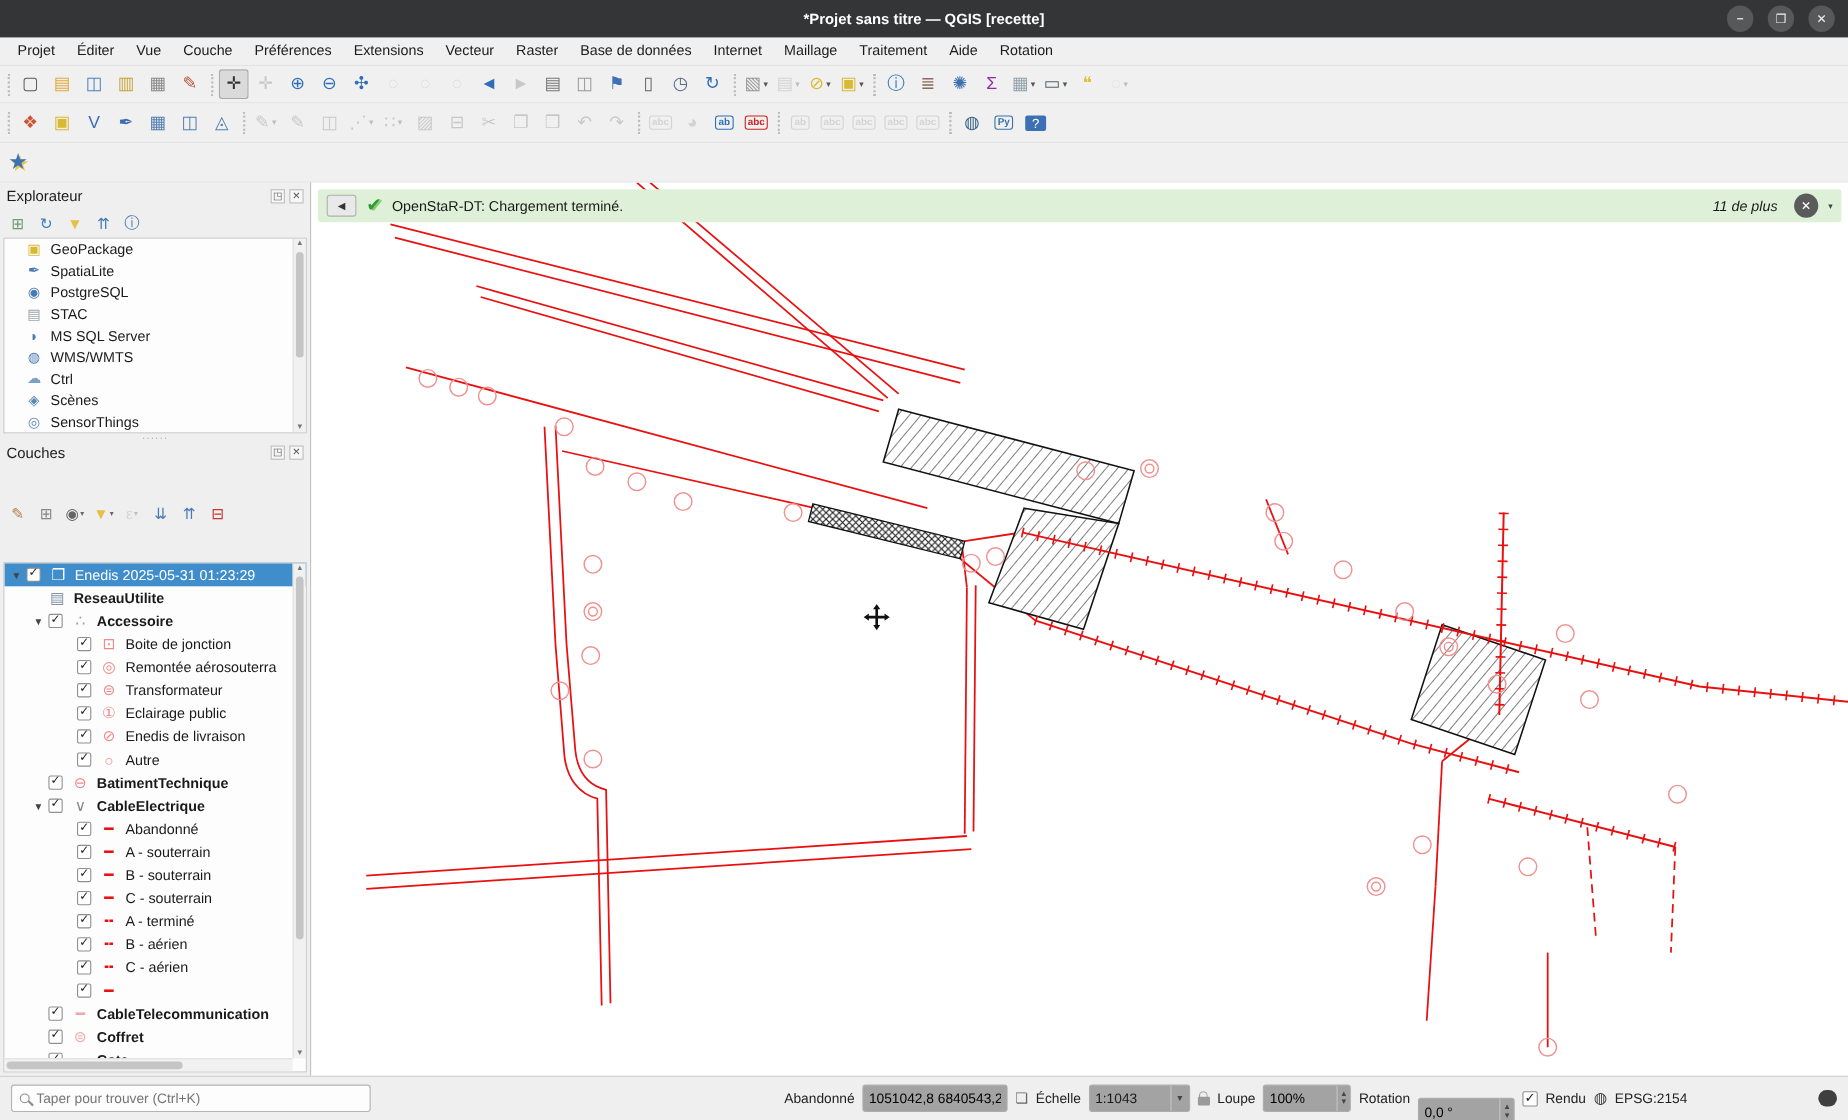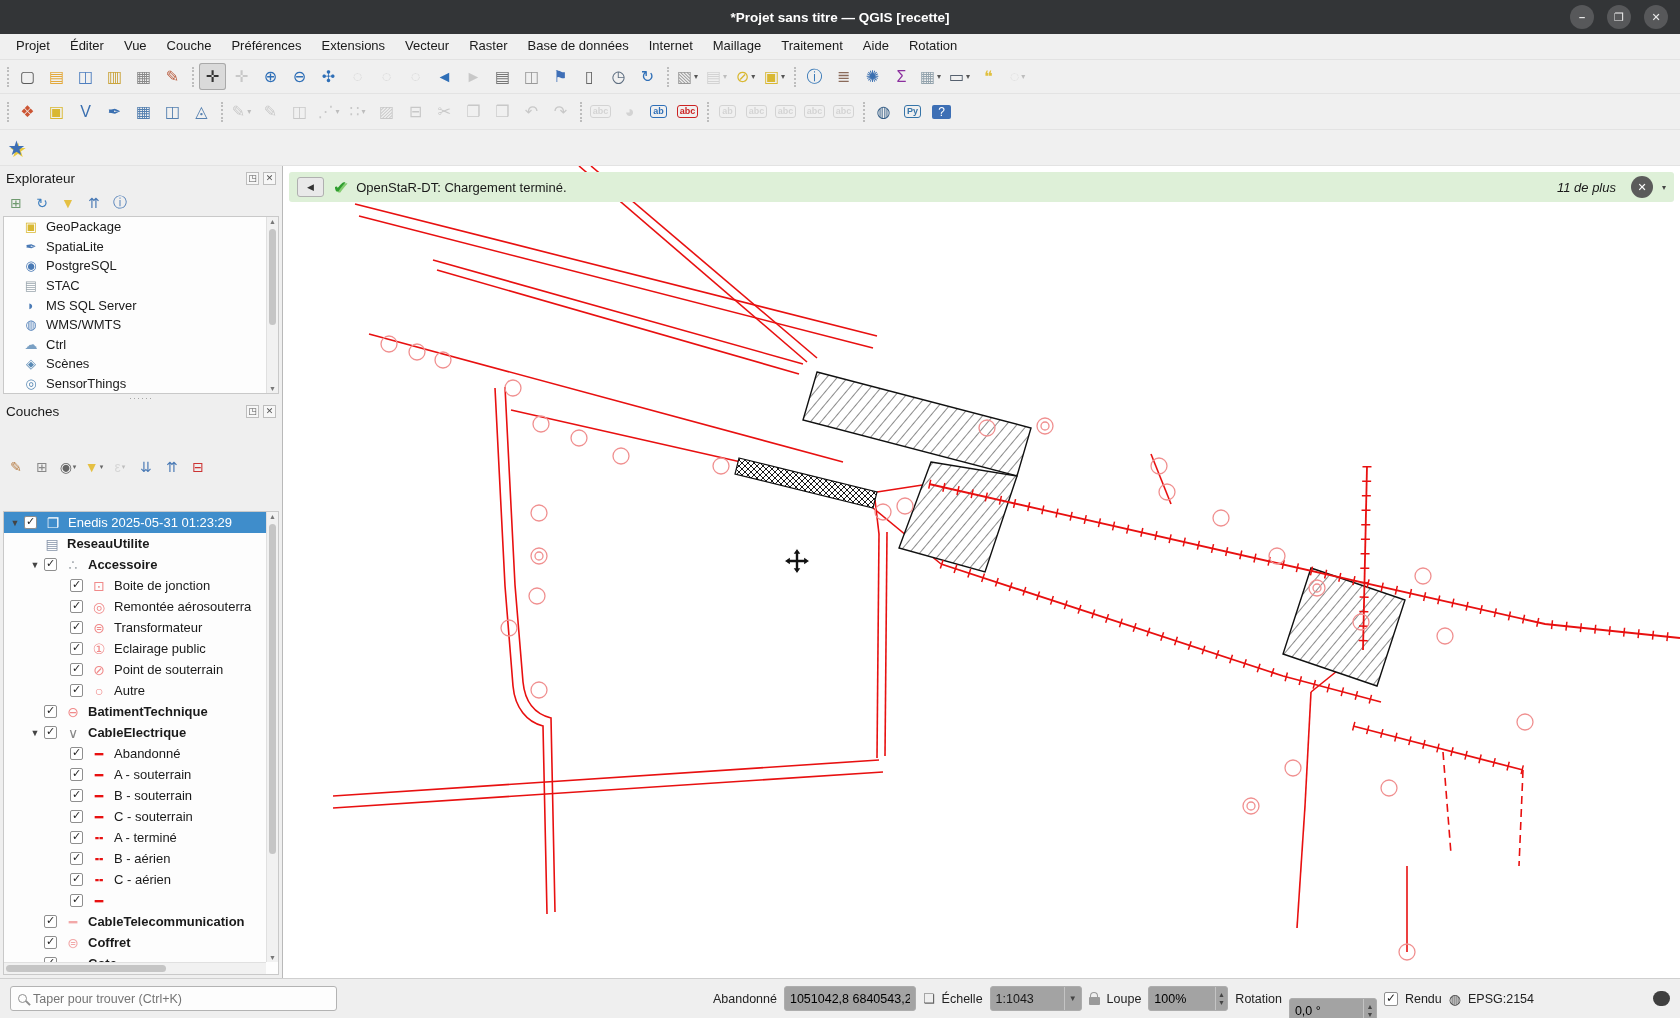--- a/index.html
+++ b/index.html
@@ -576,21 +576,21 @@
             <div class="lrow" data-name="layer-row" data-depth="2" data-exp="none" data-cb="on" style="--c: #f08a8a;">
               <span class="exp" data-name="expander-icon">▼</span>
               <span class="cb" data-name="layer-visibility-checkbox"></span>
               <span class="licon" data-name="layer-symbol-icon">①</span>
               <span class="llabel" data-name="layer-label">Eclairage public</span>
             </div>
             <div class="lrow" data-name="layer-row" data-depth="2" data-exp="none" data-cb="on" style="--c: #f08a8a;">
               <span class="exp" data-name="expander-icon">▼</span>
               <span class="cb" data-name="layer-visibility-checkbox"></span>
               <span class="licon" data-name="layer-symbol-icon">⊘</span>
-              <span class="llabel" data-name="layer-label">Point de souterrain</span>
+              <span class="llabel" data-name="layer-label">Enedis de livraison</span>
             </div>
             <div class="lrow" data-name="layer-row" data-depth="2" data-exp="none" data-cb="on" style="--c: #f08a8a;">
               <span class="exp" data-name="expander-icon">▼</span>
               <span class="cb" data-name="layer-visibility-checkbox"></span>
               <span class="licon" data-name="layer-symbol-icon">○</span>
               <span class="llabel" data-name="layer-label">Autre</span>
             </div>
             <div class="lrow" data-name="layer-row" data-depth="1" data-exp="none" data-cb="on" data-bold="true" style="--c: #f08a8a;">
               <span class="exp" data-name="expander-icon">▼</span>
               <span class="cb" data-name="layer-visibility-checkbox"></span>

